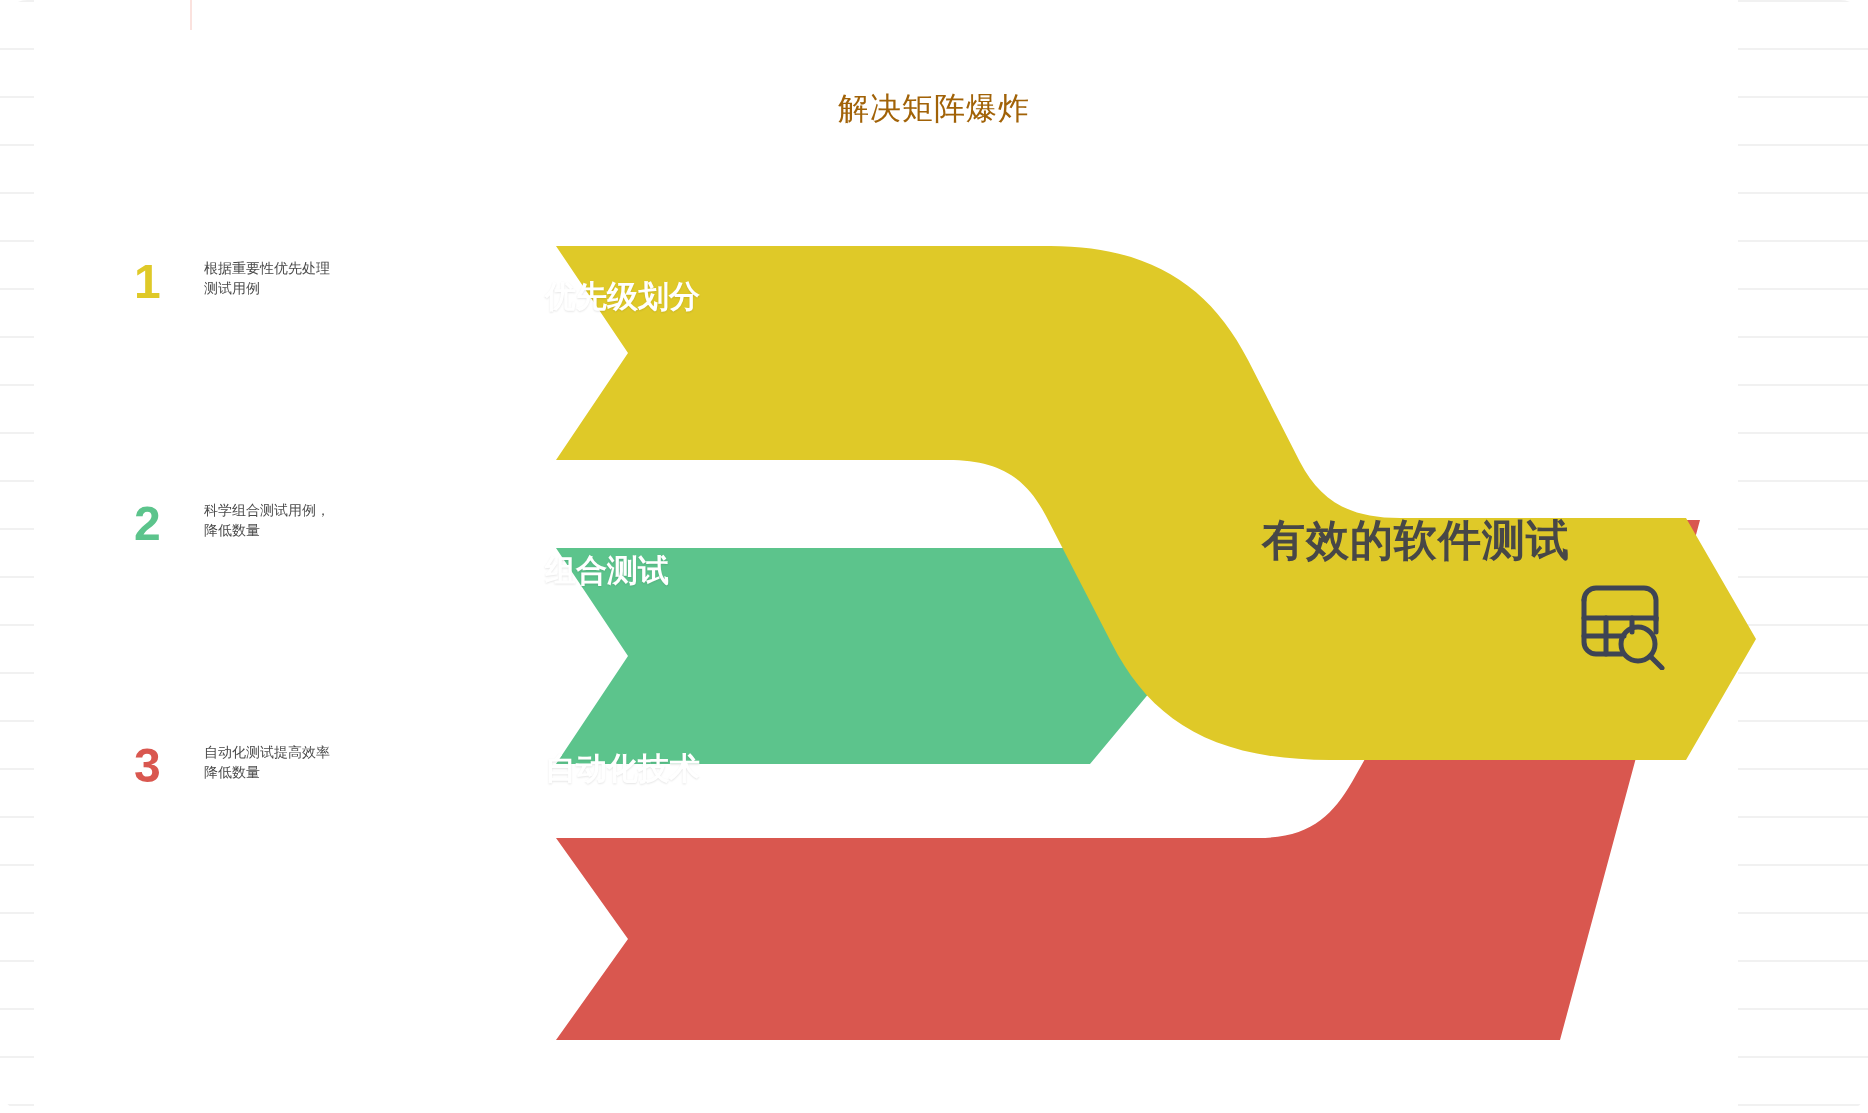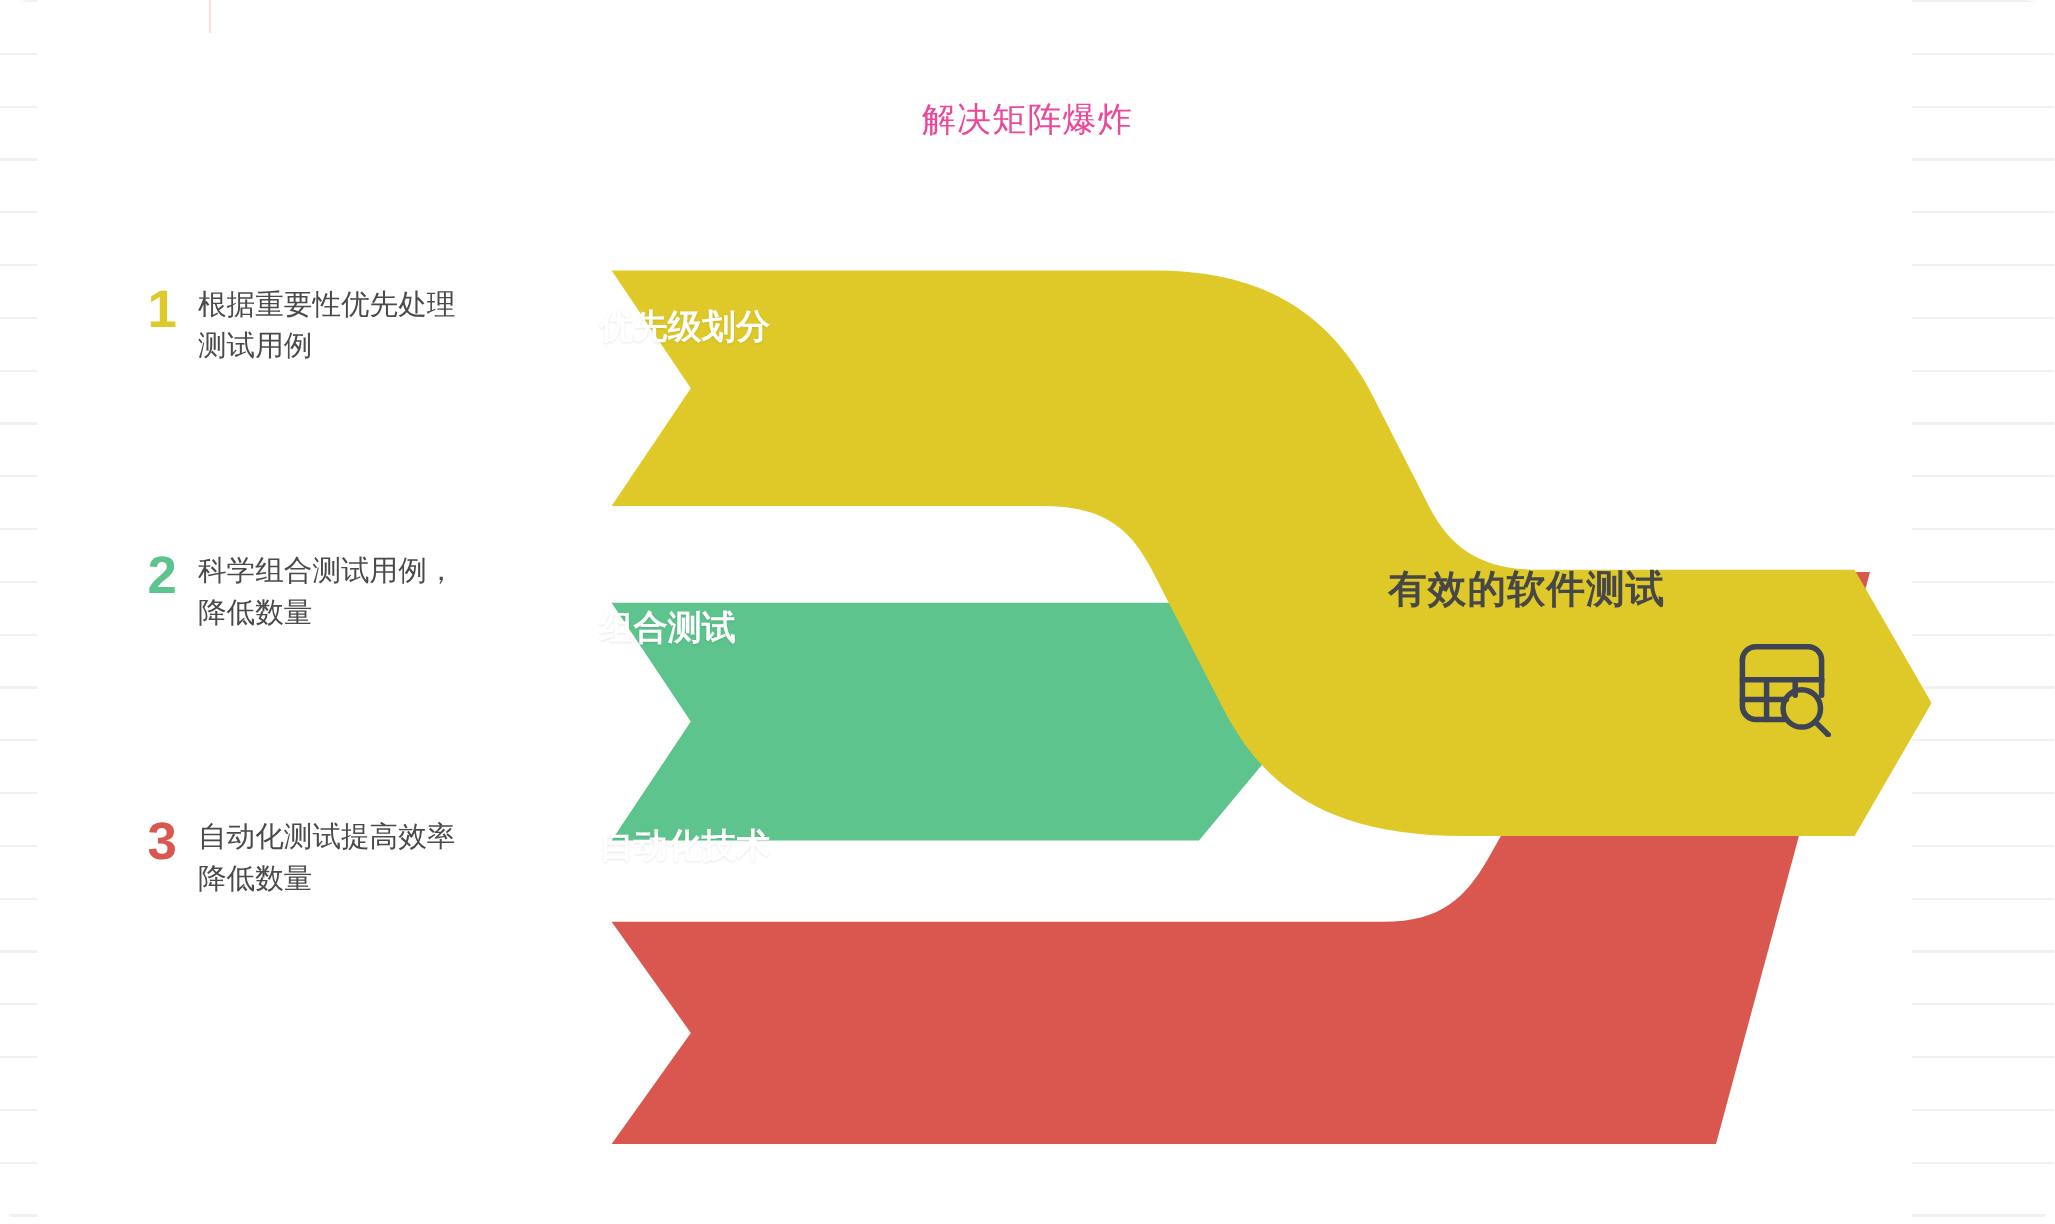--- a/index.html
+++ b/index.html
@@ -48,41 +48,42 @@
   #diagram {
     position: absolute;
     left: 0; top: 0;
   }
   .title {
     position: absolute;
     left: 0; top: 88px;
     width: 1868px;
     text-align: center;
     font-size: 31px;
-    color: #ec4899;
+    color: #a16207;
     letter-spacing: 1px;
   }
   .step {
     position: absolute;
     display: flex;
     align-items: flex-start;
     width: 400px;
   }
   .step-num {
     font-size: 48px;
     font-weight: bold;
     line-height: 1;
     width: 46px;
     text-align: left;
     flex: 0 0 46px;
   }
   .step-desc {
-    font-size: 26px;
+    font-size: 14px;
     color: #4a4a4a;
     line-height: 1.45;
+    margin-left: 24px;
     white-space: pre-line;
   }
   #step-1 { left: 134px; top: 258px; }
   #step-2 { left: 134px; top: 500px; }
   #step-3 { left: 134px; top: 742px; }
 
   .band-label {
     position: absolute;
     font-size: 31px;
     font-weight: bold;
@@ -90,21 +91,21 @@
     text-shadow: 0 1px 2px rgba(0,0,0,0.10);
     white-space: nowrap;
   }
   #label-yellow { left: 545px; top: 276px; }
   #label-green  { left: 545px; top: 516px; margin-top: 34px; }
   #label-red    { left: 545px; top: 748px; }
 
   #label-result {
     position: absolute;
     left: 1262px; top: 512px;
-    font-size: 35px;
+    font-size: 43px;
     font-weight: bold;
     color: #474747;
     white-space: nowrap;
     letter-spacing: 1px;
   }
   #result-icon {
     position: absolute;
     left: 1574px; top: 578px;
   }
 </style>

